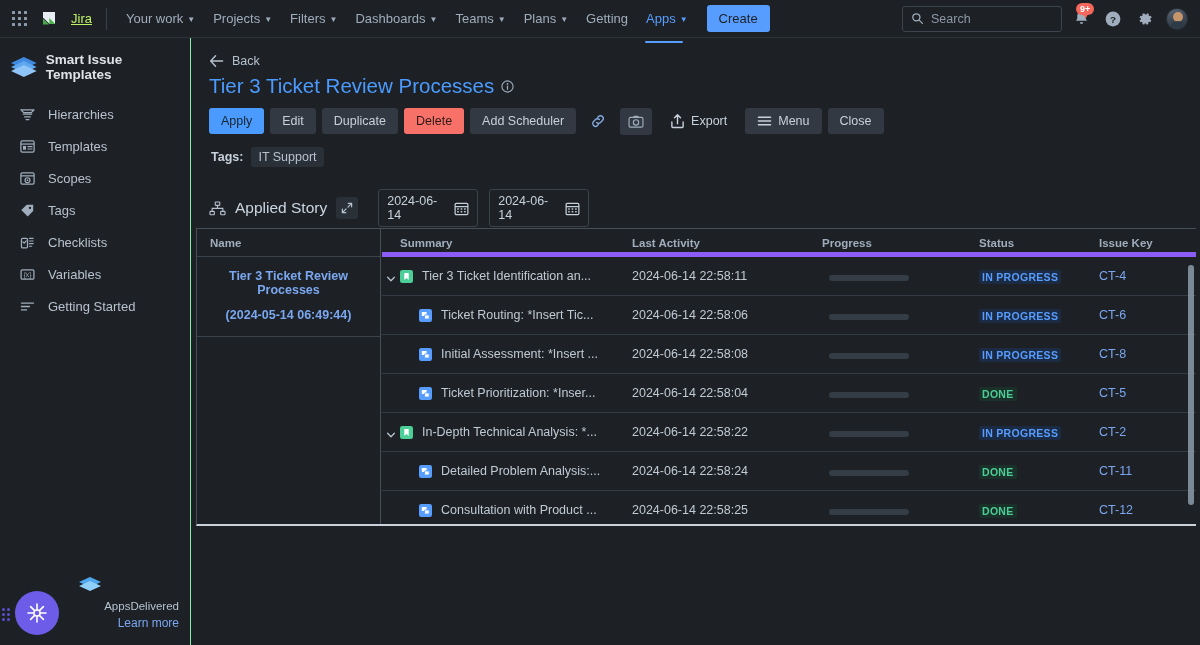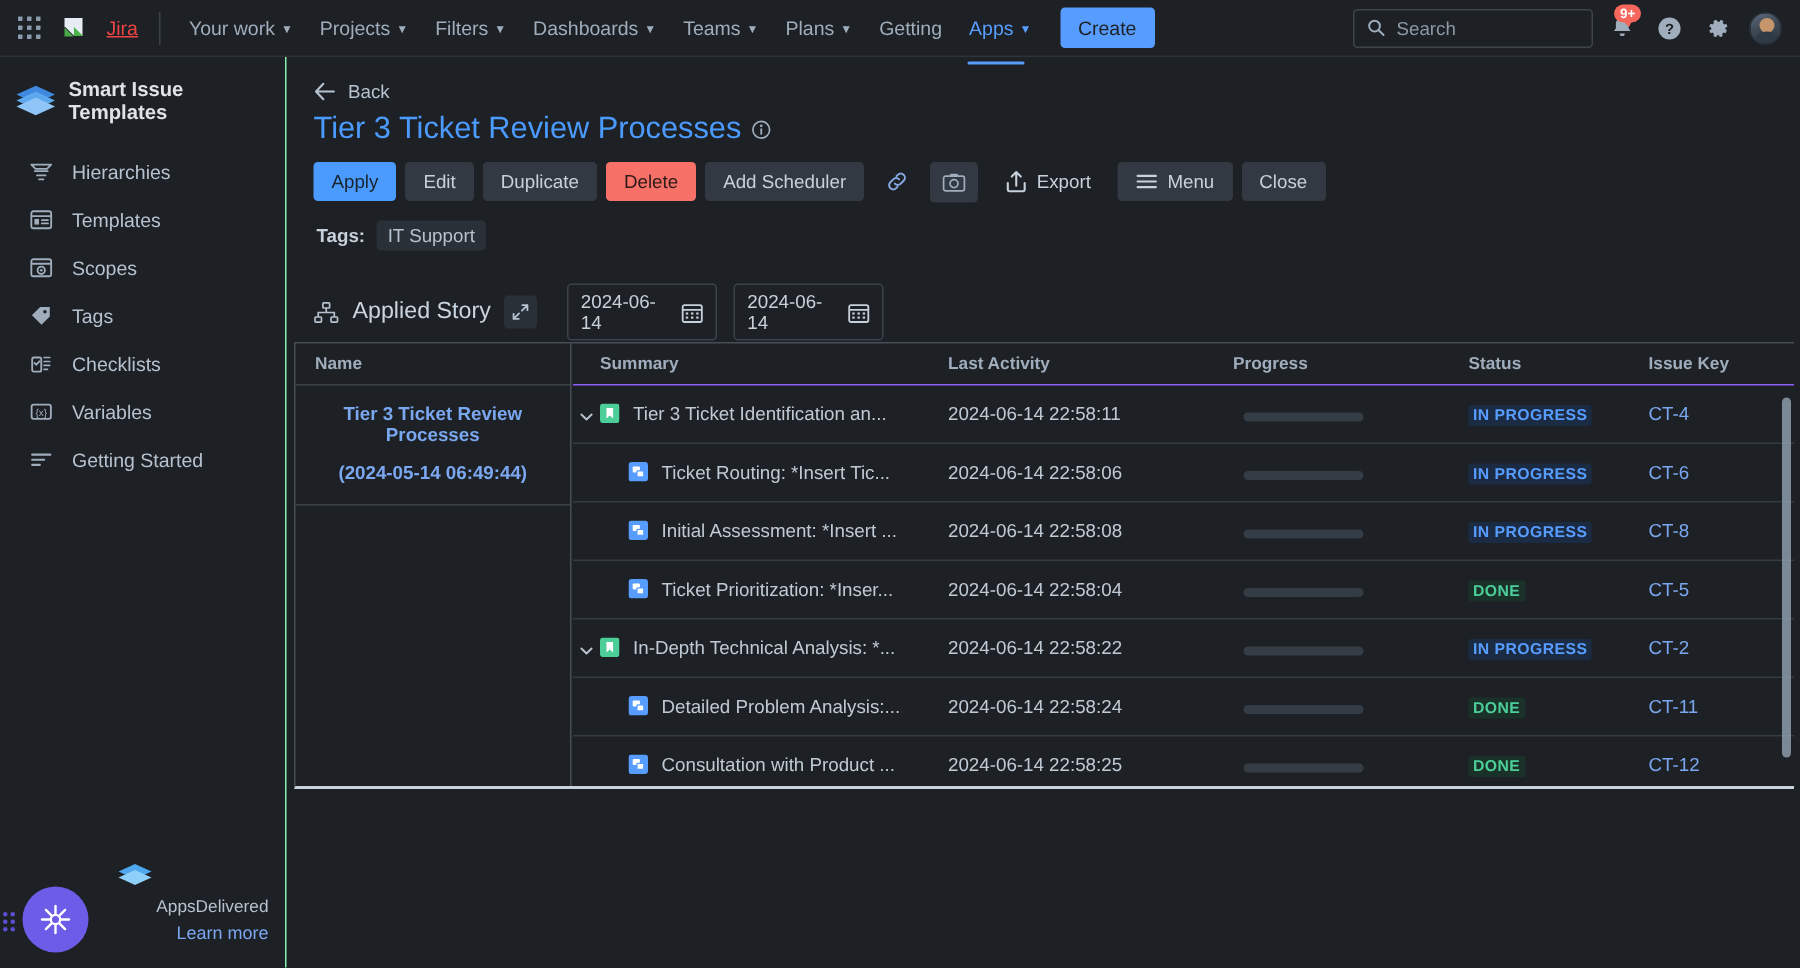--- a/index.html
+++ b/index.html
@@ -17,21 +17,21 @@
     background: #1d2125;
     border-bottom: 1px solid #2c3339;
     display: flex; align-items: center;
   }
   .grid-icon { width: 16px; height: 16px; margin-left: 12px; display: grid;
     grid-template-columns: repeat(3, 4px); grid-template-rows: repeat(3, 4px);
     gap: 2px; cursor: pointer; }
   .grid-icon i { background: #8c9bab; width: 3px; height: 3px; border-radius: .5px; }
   .jira-logo { width: 18px; height: 18px; margin-left: 12px; position: relative; cursor: pointer; }
   .jira-logo svg { display: block; }
-  .jira-word { margin-left: 13px; color: #ef4444; font-size: 13px; cursor: pointer; text-decoration: underline; }
+  .jira-word { margin-left: 13px; color: #bef264; font-size: 13px; cursor: pointer; text-decoration: underline; }
   .nav-divider { width: 1px; height: 22px; background: #39424a; margin: 0 10px 0 14px; }
   .nav-item {
     color: #9fadbc; font-size: 13px; padding: 7px 7px; margin: 0 2px;
     border-radius: 3px; cursor: pointer; display: flex; align-items: center;
     white-space: nowrap; position: relative;
   }
   .nav-item .caret { margin-left: 4px; font-size: 8px; line-height: 1; position: relative; top: 1px; }
   .nav-item.active { color: #579dff; }
   .nav-item.active::after {
     content: ""; position: absolute; left: 6px; right: 12px; bottom: -10px;
@@ -147,21 +147,21 @@
   }
   .col-name { position: absolute; left: 0; top: 0; width: 184px; height: 100%;
     border-right: 1px solid #464e57; }
   .name-head { height: 28px; border-bottom: 1px solid #3a424b; display: flex; align-items: center; padding-left: 13px; }
   .name-head span { font-size: 11.5px; font-weight: 700; color: #9fadbc; }
   .name-cell { padding: 12px 6px 14px 6px; text-align: center; border-bottom: 1px solid #3a424b; }
   .name-cell .n1 { font-size: 12.5px; color: #7aa7f0; font-weight: 700; cursor: pointer; display: block; }
   .name-cell .n2 { font-size: 12.5px; color: #7aa7f0; font-weight: 700; cursor: pointer; display: block; margin-top: 11px; }
 
   .grid { position: absolute; left: 185px; top: 0; right: 0; height: 100%; overflow: hidden; }
-  .grid-head { height: 28px; border-bottom: 1px solid #8b5cf6; position: relative; }
+  .grid-head { height: 28px; border-bottom: 5px solid #8b5cf6; position: relative; }
   .grid-head span { position: absolute; top: 8px; font-size: 11.5px; font-weight: 700; color: #9fadbc; }
   .h-summary { left: 18px; } .h-last { left: 250px; } .h-prog { left: 440px; }
   .h-status { left: 597px; } .h-key { left: 717px; }
 
   .row { height: 39px; border-bottom: 1px solid #333b43; position: relative; }
   .chev { position: absolute; left: 4px; top: 13px; cursor: pointer; }
   .typeicon { position: absolute; top: 12px; }
   .typeicon.lvl0 { left: 18px; } .typeicon.lvl1 { left: 37px; }
   .cell-summary { position: absolute; top: 12px; font-size: 12.5px; color: #c0cad4; white-space: nowrap; }
   .cell-summary.lvl0 { left: 40px; } .cell-summary.lvl1 { left: 59px; }

